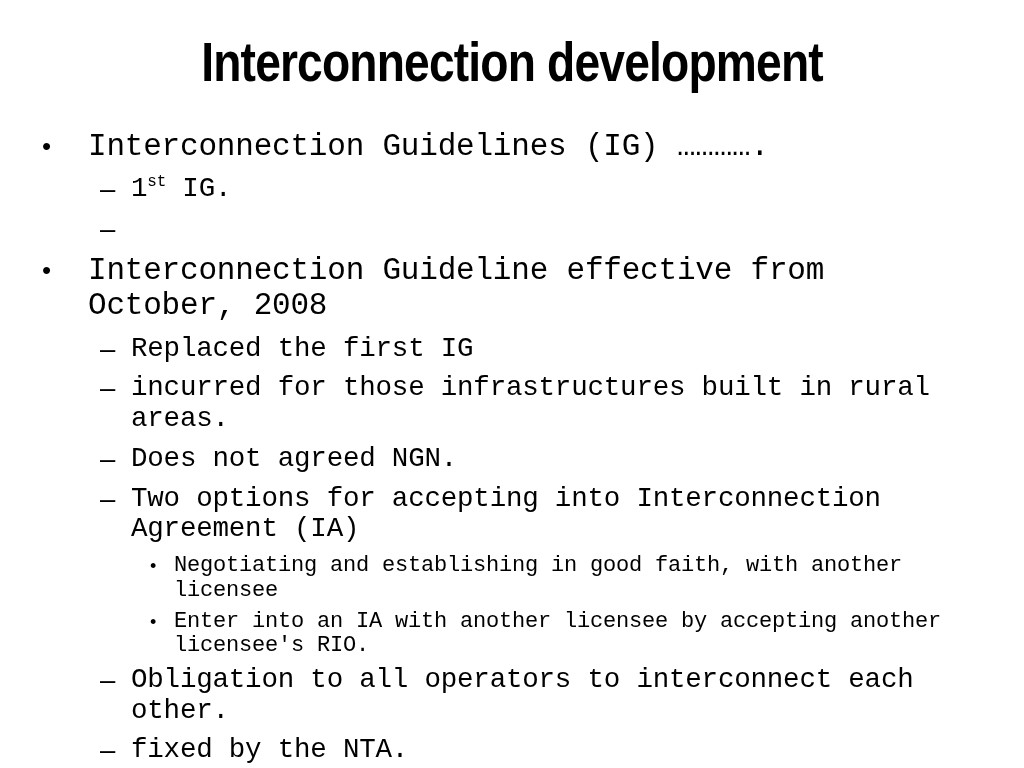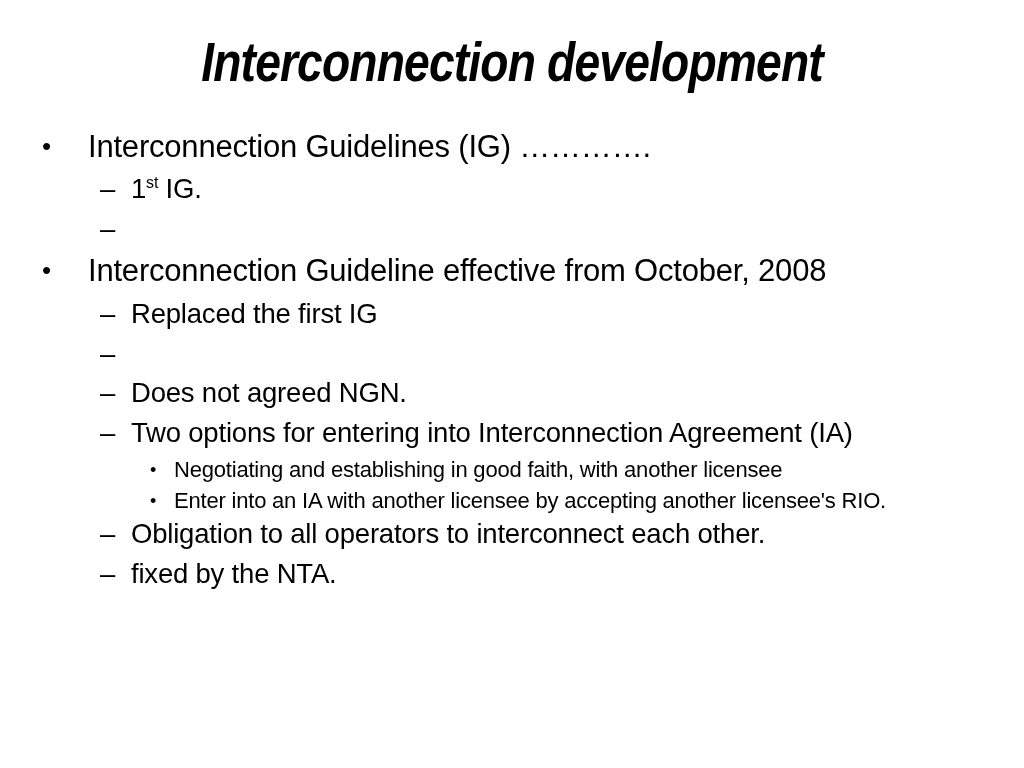--- a/index.html
+++ b/index.html
@@ -16,21 +16,20 @@
     color: #000000;
     font-family: "Liberation Sans", "DejaVu Sans", sans-serif;
   }
   .title {
     margin: 34px 0 0 0;
     text-align: center;
     font-size: 55px;
     font-weight: bold;
     line-height: 1.05;
     white-space: nowrap;
-    font-style: italic;
   }
   .title .condense {
     display: inline-block;
     transform: scaleX(0.84);
     transform-origin: 50% 50%;
     letter-spacing: -1px;
   }
   .body {
     margin-top: 38px;
     padding-left: 42px;
@@ -40,20 +39,21 @@
   .item {
     display: flex;
     align-items: flex-start;
     line-height: 1.12;
   }
   .item .marker {
     flex: 0 0 auto;
   }
   .item .text {
     flex: 1 1 auto;
+    font-family: Liberation Mono, monospace;
   }
   .lv1 {
     font-size: 31px;
     margin: 0 0 10px 0;
   }
   .lv1 .marker {
     width: 46px;
     font-size: 26px;
     padding-top: 2px;
   }
@@ -110,31 +110,32 @@
     </div>
 
     <div class="item lv2">
       <span class="marker">–</span>
       <span class="text">Replaced the first IG</span>
     </div>
 
     <div class="item lv2">
       <span class="marker">–</span>
       <span class="text">
+        <div>incurred for those infrastructures built in rural areas.</div>
       </span>
     </div>
 
     <div class="item lv2">
       <span class="marker">–</span>
       <span class="text">Does not agreed NGN.</span>
     </div>
 
     <div class="item lv2">
       <span class="marker">–</span>
-      <span class="text">Two options for entering into Interconnection Agreement (IA)</span>
+      <span class="text">Two options for accepting into Interconnection Agreement (IA)</span>
     </div>
 
     <div class="item lv3">
       <span class="marker">•</span>
       <span class="text">Negotiating and establishing in good faith, with another licensee</span>
     </div>
 
     <div class="item lv3">
       <span class="marker">•</span>
       <span class="text">Enter into an IA with another licensee by accepting another licensee's RIO.</span>

